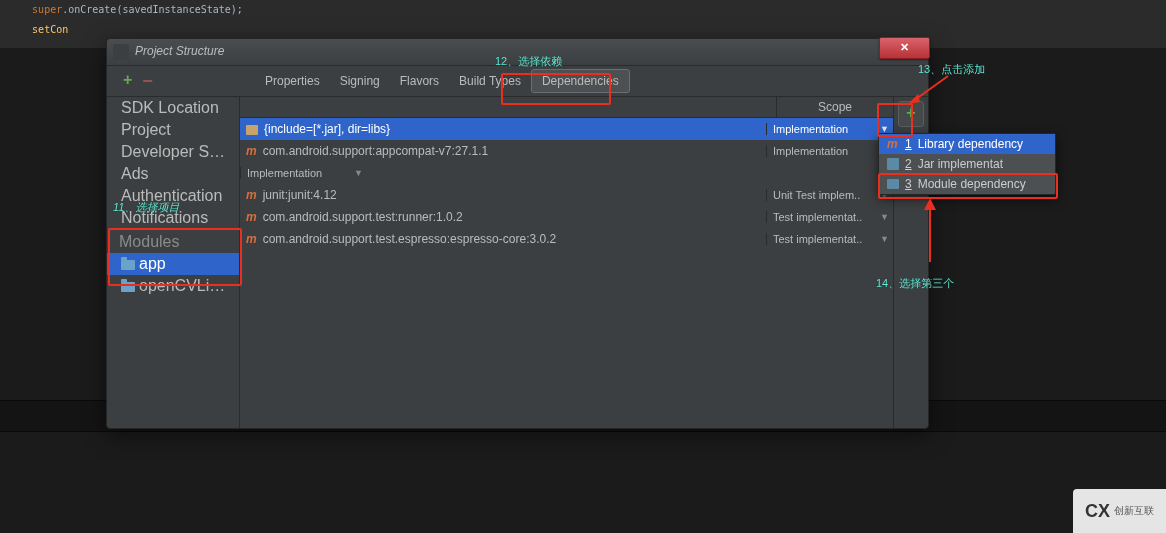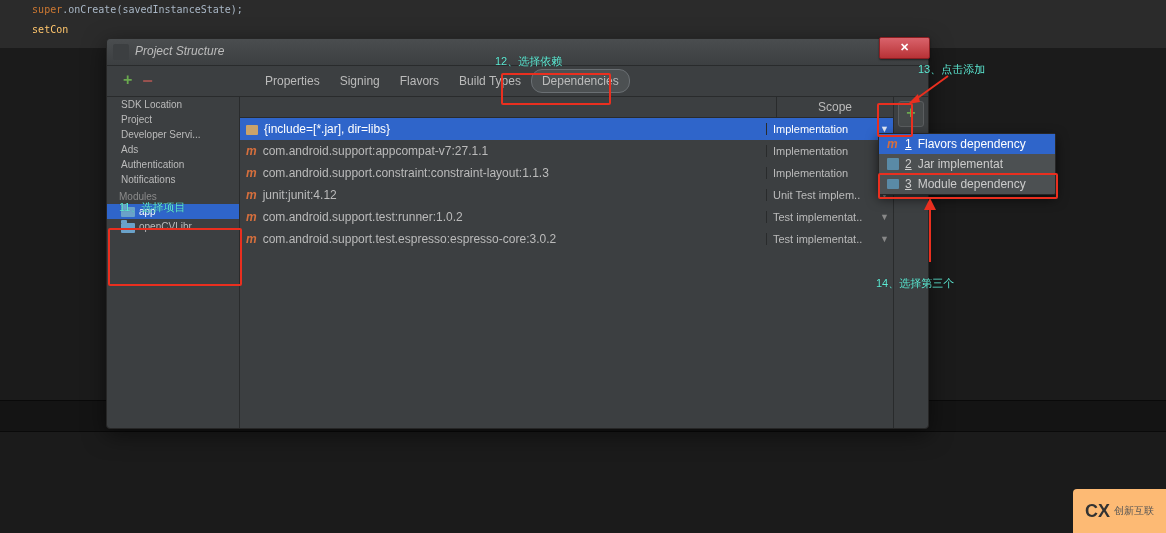--- a/index.html
+++ b/index.html
@@ -17,24 +17,24 @@
   .titlebar .title{position:absolute;left:28px;top:5px;color:#bdbdbd;font-size:12px;font-style:italic;}
   .close-btn{position:absolute;right:-2px;top:-2px;width:49px;height:20px;background:linear-gradient(#d9636b,#b83236);border:1px solid #8a1e22;border-radius:2px;box-shadow:0 1px 2px rgba(0,0,0,.5);z-index:60;}
   .close-btn span{display:block;text-align:center;color:#fff;font-size:11px;font-weight:bold;line-height:18px;}
   
   .toolbar{height:30px;border-bottom:1px solid #292b2c;display:flex;align-items:center;}
   .tb-left{width:132px;display:flex;gap:10px;padding-left:16px;}
   .plus{color:#6aa84f;font-size:16px;font-weight:bold;cursor:pointer;}
   .minus{color:#99524f;font-size:18px;font-weight:bold;cursor:pointer;}
   .tabs{display:flex;align-items:center;height:30px;}
   .tab{padding:0 10px;height:22px;line-height:22px;color:#bbb;cursor:pointer;}
-  .tab.sel{border:1px solid #6a6f73;border-radius:11px;background:#4c5052;}
+  .tab.sel{border:1px solid #6a6f73;border-radius:3px;background:#4c5052;}
   
   .body{flex:1;display:flex;min-height:0;}
-  .sidebar{width:132px;border-right:1px solid #292b2c;overflow:hidden;font-size:10px;color:#bbb;}
+  .sidebar{width:132px;border-right:1px solid #292b2c;overflow:hidden;font-size:16px;color:#bbb;}
   .sb-item{padding:2px 8px 2px 14px;white-space:nowrap;overflow:hidden;text-overflow:ellipsis;}
   .sb-head{color:#8a8a8a;padding:4px 8px 2px 12px;font-weight:normal;}
   .sb-item.sel{background:#2f65ca;color:#fff;}
   .sb-item .folder{display:inline-block;width:14px;height:10px;margin-right:4px;vertical-align:middle;background:#6aa2c9;border-radius:1px;position:relative;}
   .sb-item .folder::before{content:"";position:absolute;left:0;top:-3px;width:6px;height:3px;background:#6aa2c9;border-radius:1px 1px 0 0;}
   
   .main{flex:1;display:flex;flex-direction:column;min-width:0;}
   .grid-head{height:20px;display:flex;border-bottom:1px solid #292b2c;background:#3c3f41;}
   .gh-dep{flex:1;}
   .gh-scope{width:116px;text-align:center;color:#bbb;border-left:1px solid #292b2c;line-height:20px;}
@@ -53,21 +53,21 @@
   .add-btn{width:24px;height:24px;margin:0 auto;border:1px solid #5a5d5f;border-radius:3px;background:#45494a;color:#6aa84f;font-size:16px;font-weight:bold;line-height:22px;cursor:pointer;}
   
   .popup{position:absolute;left:878px;top:133px;width:176px;background:#4c5052;border:1px solid #262626;border-radius:2px;box-shadow:0 4px 12px rgba(0,0,0,.6);z-index:150;}
   .pop-item{height:20px;display:flex;align-items:center;padding:0 8px;gap:6px;color:#ccc;cursor:pointer;}
   .pop-item.hover{background:#2f65ca;color:#fff;}
   .pop-ico-m{color:#d66f3d;font-weight:bold;font-style:italic;width:12px;}
   .pop-ico-jar{display:inline-block;width:12px;height:12px;background:#5a8aa6;border-radius:1px;}
   .pop-ico-mod{display:inline-block;width:12px;height:10px;background:#5a8aa6;border-radius:1px;}
   .pop-num{text-decoration:underline;color:inherit;}
   
-  .logo{position:absolute;right:0;bottom:0;width:93px;height:44px;background:#fdba74;border-radius:4px 0 0 0;display:flex;align-items:center;justify-content:center;font-size:10px;color:#555;z-index:30;}
+  .logo{position:absolute;right:0;bottom:0;width:93px;height:44px;background:#e5e5e5;border-radius:4px 0 0 0;display:flex;align-items:center;justify-content:center;font-size:10px;color:#555;z-index:30;}
   .logo .cx{font-weight:bold;font-size:18px;color:#333;margin-right:4px;}
   
   .dark-band{position:absolute;left:0;right:0;top:400px;height:30px;background:#141414;border-top:1px solid #0a0a0a;border-bottom:1px solid #0a0a0a;z-index:10;}
 </style>
 </head>
 <body>
 
 <div class="code-bg"><span class="par">    </span><span class="kw">super</span><span class="par">.onCreate(savedInstanceState)</span><span class="par">;</span>
 <span class="par">    </span><span class="id">setCon</span></div>
 
@@ -123,21 +123,20 @@
             </div>
           </div>
           <div class="row">
             <div class="cell-dep"><span class="m-ico">m</span><span>com.android.support:appcompat-v7:27.1.1</span></div>
             <div class="cell-scope">
               <span>Implementation</span>
               <span class="dd">▼</span>
             </div>
           </div>
           <div class="row">
-            <div class="cell-dep"><span class="m-ico">m</span><span>com.android.support.constraint:constraint-layout:1.1.3</span></div>
             <div class="cell-scope">
               <span>Implementation</span>
               <span class="dd">▼</span>
             </div>
           </div>
           <div class="row">
             <div class="cell-dep"><span class="m-ico">m</span><span>junit:junit:4.12</span></div>
             <div class="cell-scope">
               <span>Unit Test implem..</span>
               <span class="dd">▼</span>
@@ -163,35 +162,35 @@
     <div class="addbar">
       <div class="add-btn">+</div>
     </div>
   </div>
 </div>
 
 <div class="popup">
   <div class="pop-item hover">
     <span class="pop-ico-m">m</span>
     <span class="pop-num">1</span>
-    <span>Flavors dependency</span>
+    <span>Library dependency</span>
   </div>
   <div class="pop-item">
     <span class="pop-ico-jar"></span>
     <span class="pop-num">2</span>
     <span>Jar implementat</span>
   </div>
   <div class="pop-item">
     <span class="pop-ico-mod"></span>
     <span class="pop-num">3</span>
     <span>Module dependency</span>
   </div>
 </div>
 
-<div class="annot" style="left:119px;top:192px;">11、选择项目</div>
+<div class="annot" style="left:113px;top:192px;font-style:italic;">11、选择项目</div>
 <div class="red-box" style="left:108px;top:228px;width:130px;height:54px;"></div>
 
 <div class="annot" style="left:495px;top:46px;">12、选择依赖</div>
 <div class="red-box" style="left:501px;top:73px;width:106px;height:28px;"></div>
 
 <div class="annot" style="left:918px;top:54px;">13、点击添加</div>
 <div class="red-box" style="left:877px;top:103px;width:32px;height:30px;"></div>
 <svg class="red-arrow" style="left:904px;top:72px;width:50px;height:36px;">
     <line x1="44" y1="4" x2="8" y2="30" stroke="#ea2f1f" stroke-width="2"></line>
     <polygon points="4,32 14,22 16,30" fill="#ea2f1f"></polygon>

